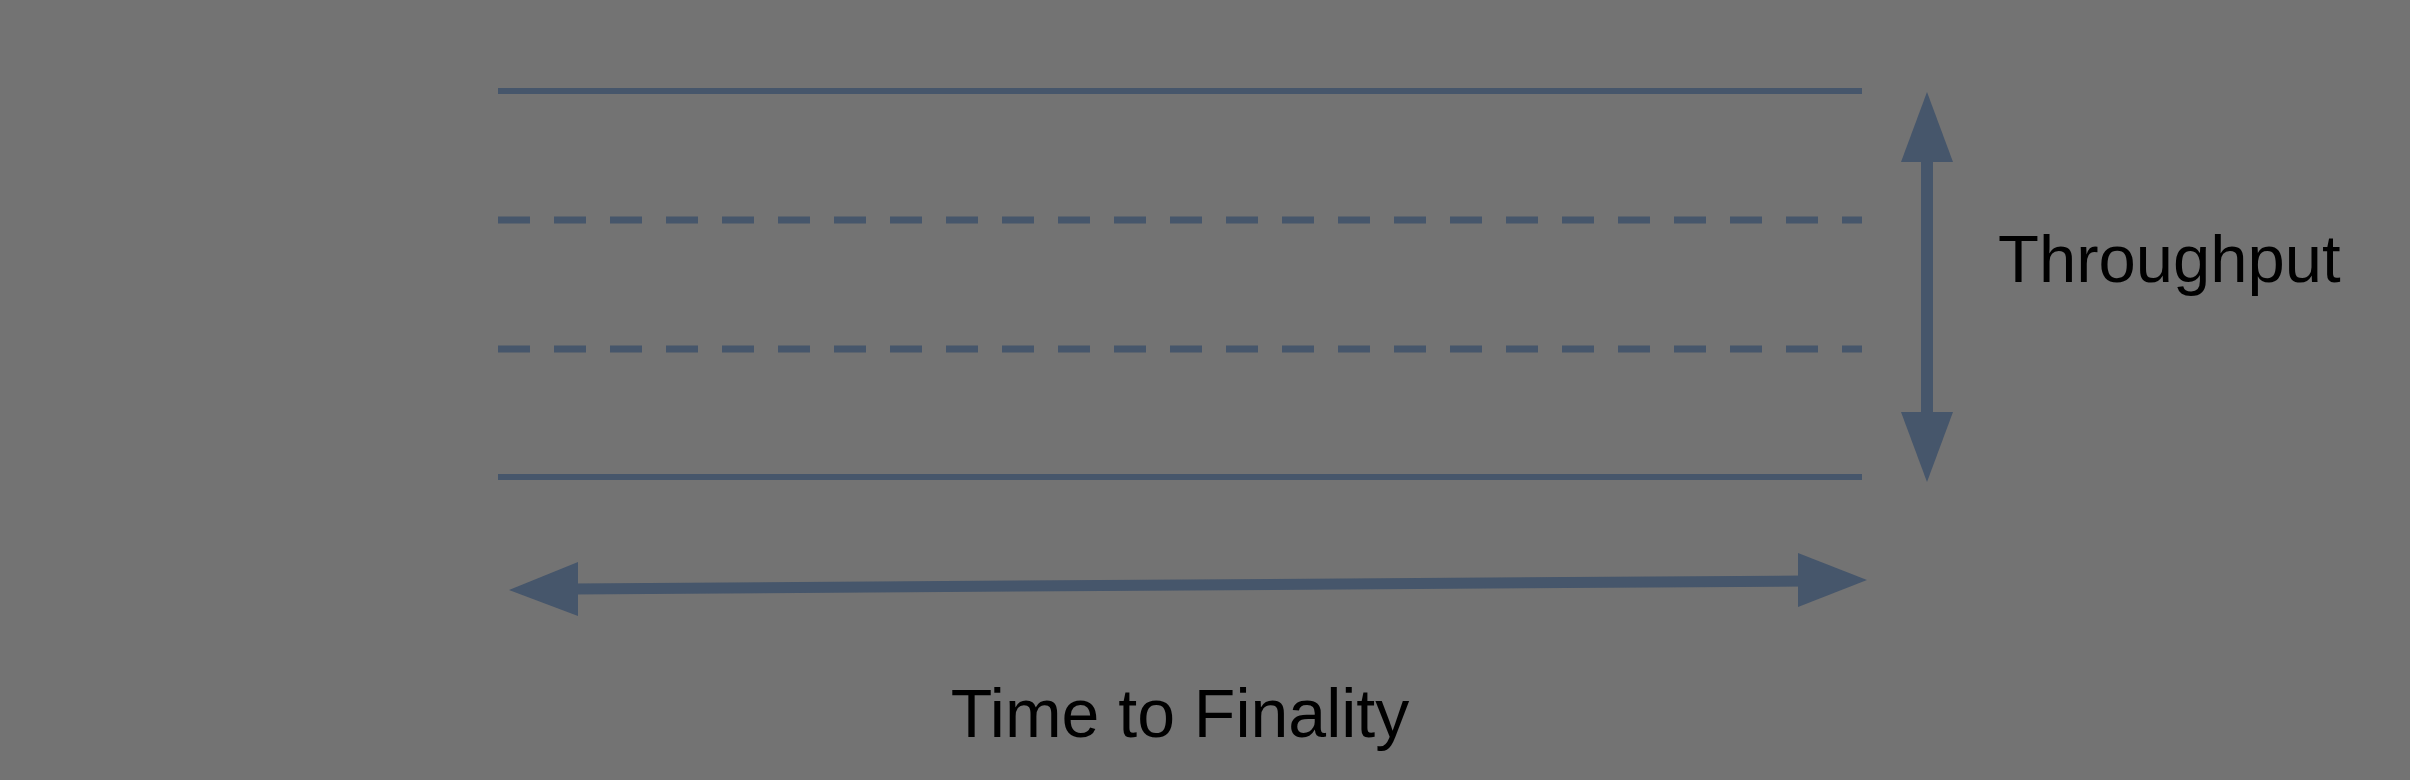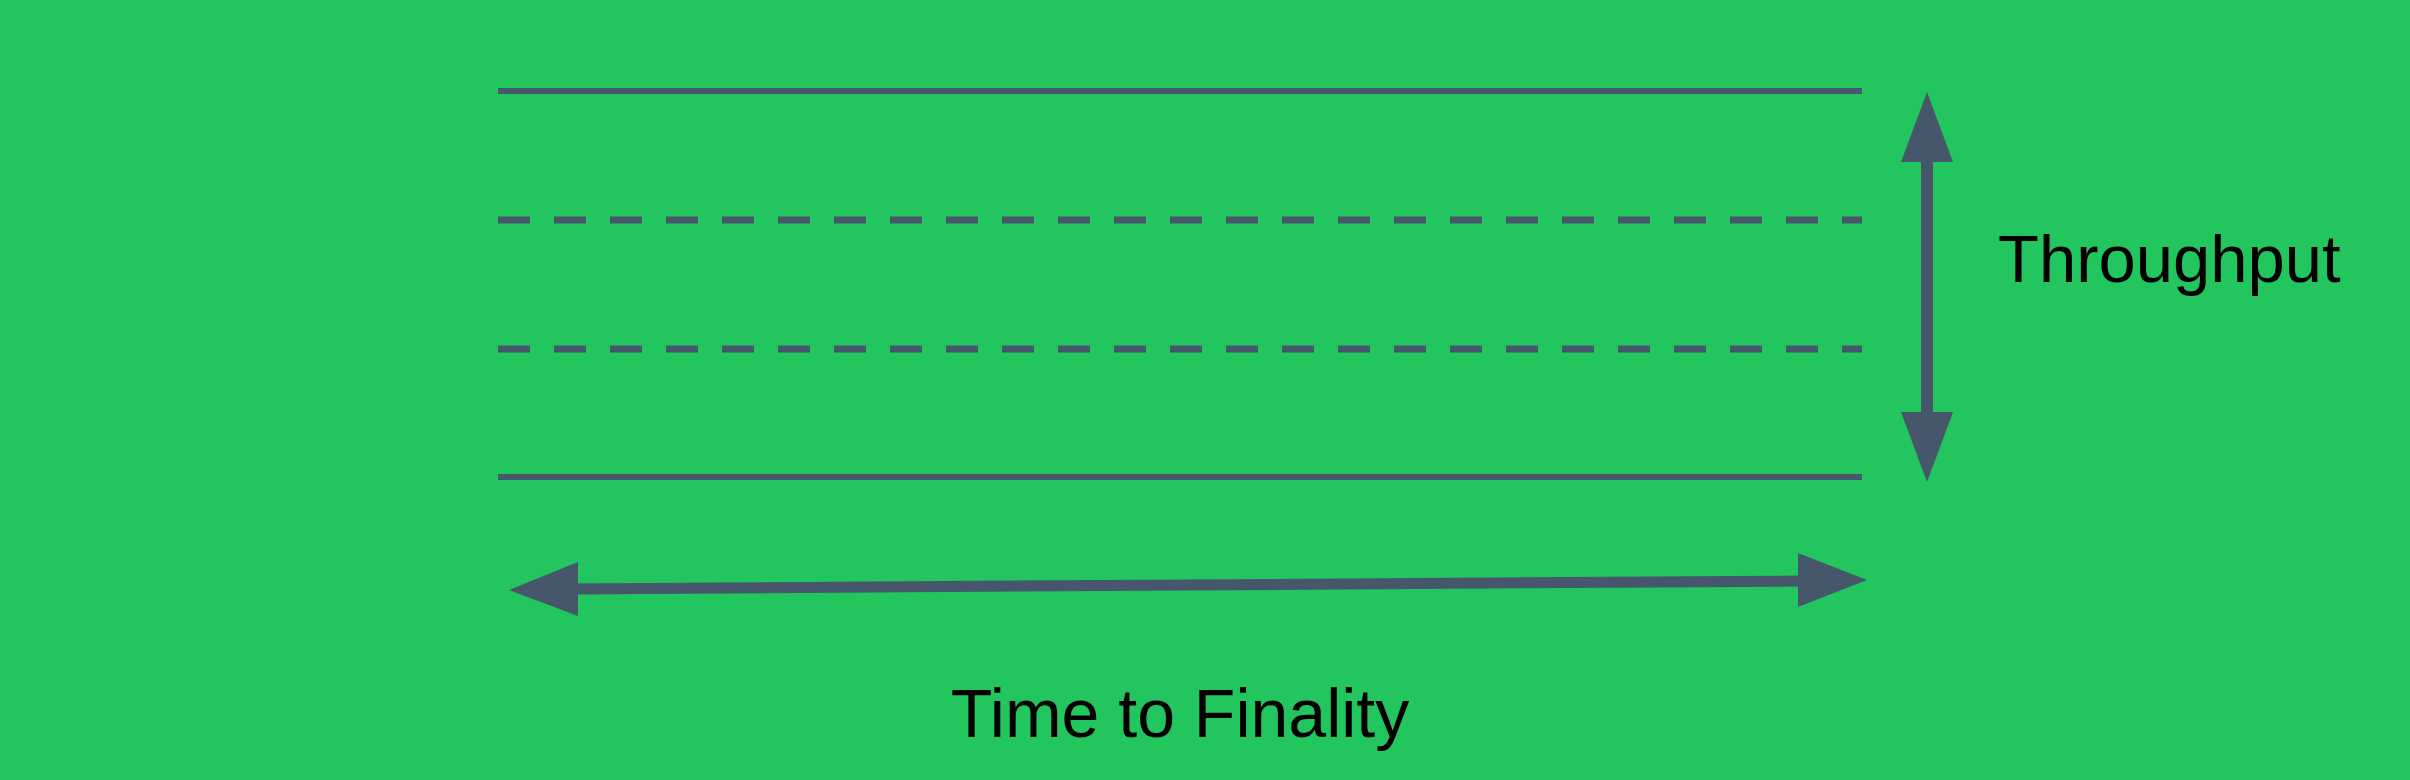--- a/index.html
+++ b/index.html
@@ -4,21 +4,21 @@
 <style>
   html, body {
     margin: 0;
     padding: 0;
     background: #ffffff;
   }
   .canvas {
     position: relative;
     width: 2410px;
     height: 780px;
-    background: #22c55e;
+    background: #737373;
     overflow: hidden;
   }
   svg {
     display: block;
     width: 2410px;
     height: 780px;
   }
   .label {
     font-family: "Liberation Sans", "DejaVu Sans", sans-serif;
     font-weight: 400;

